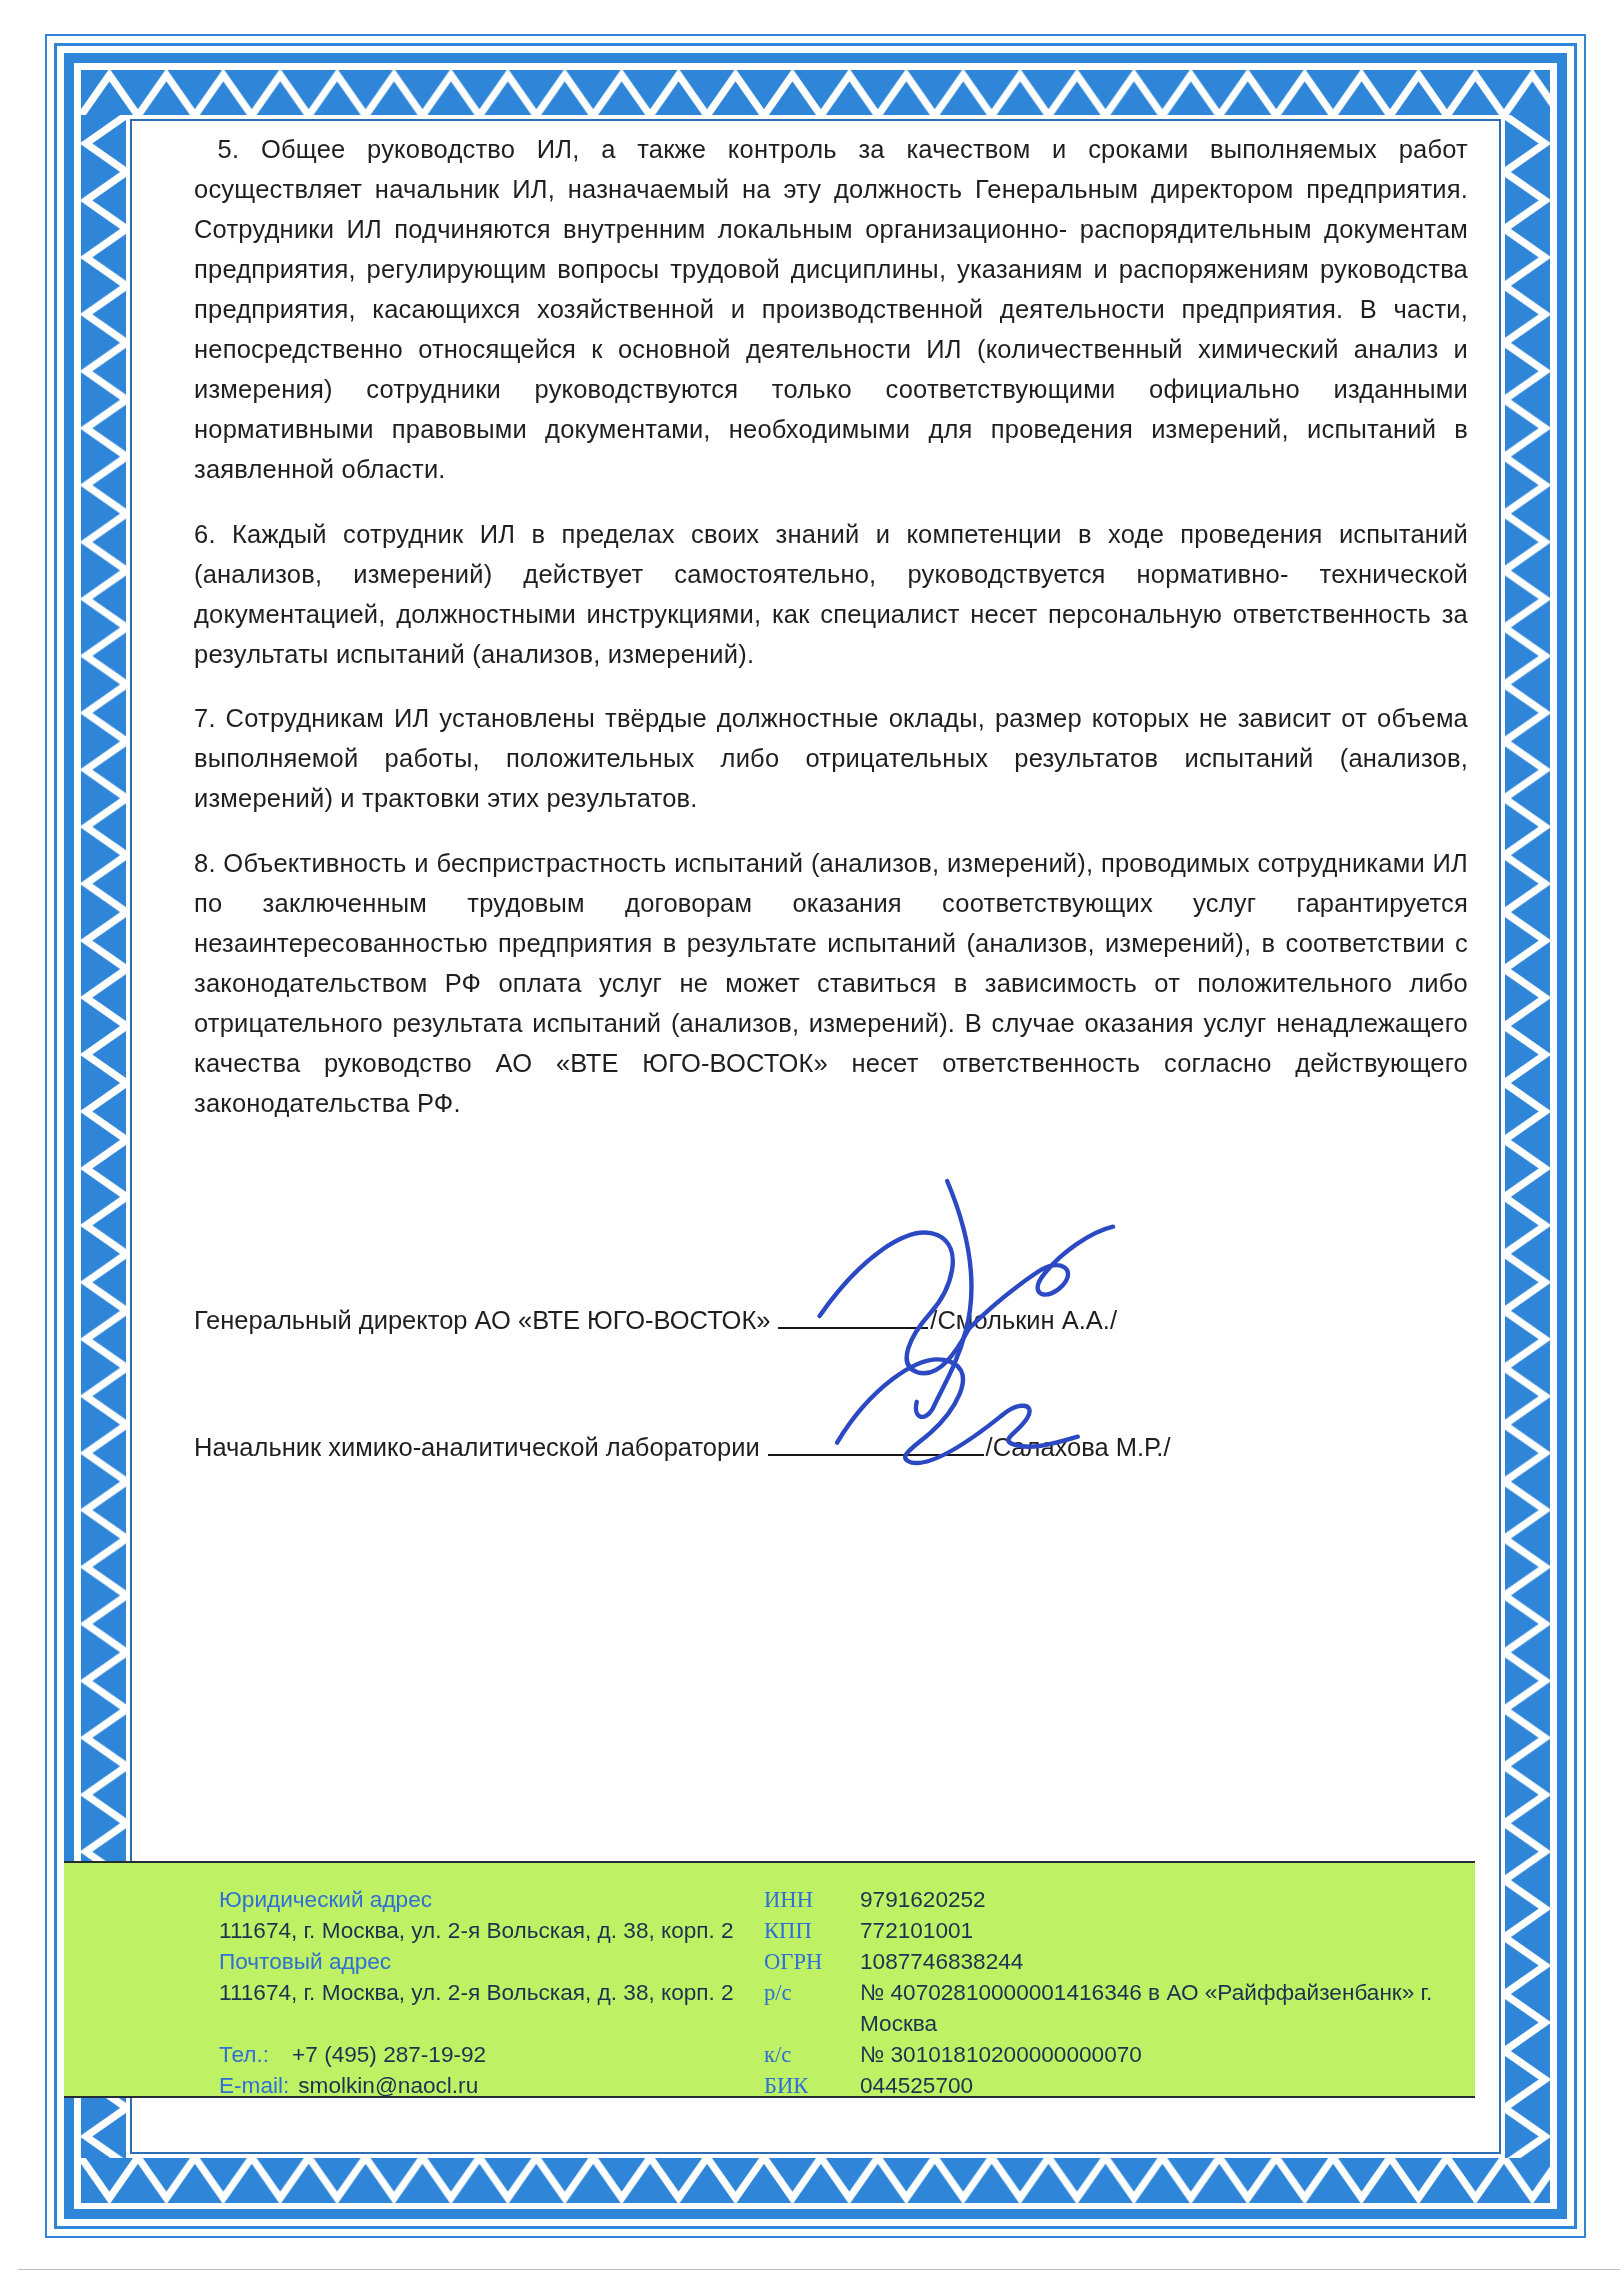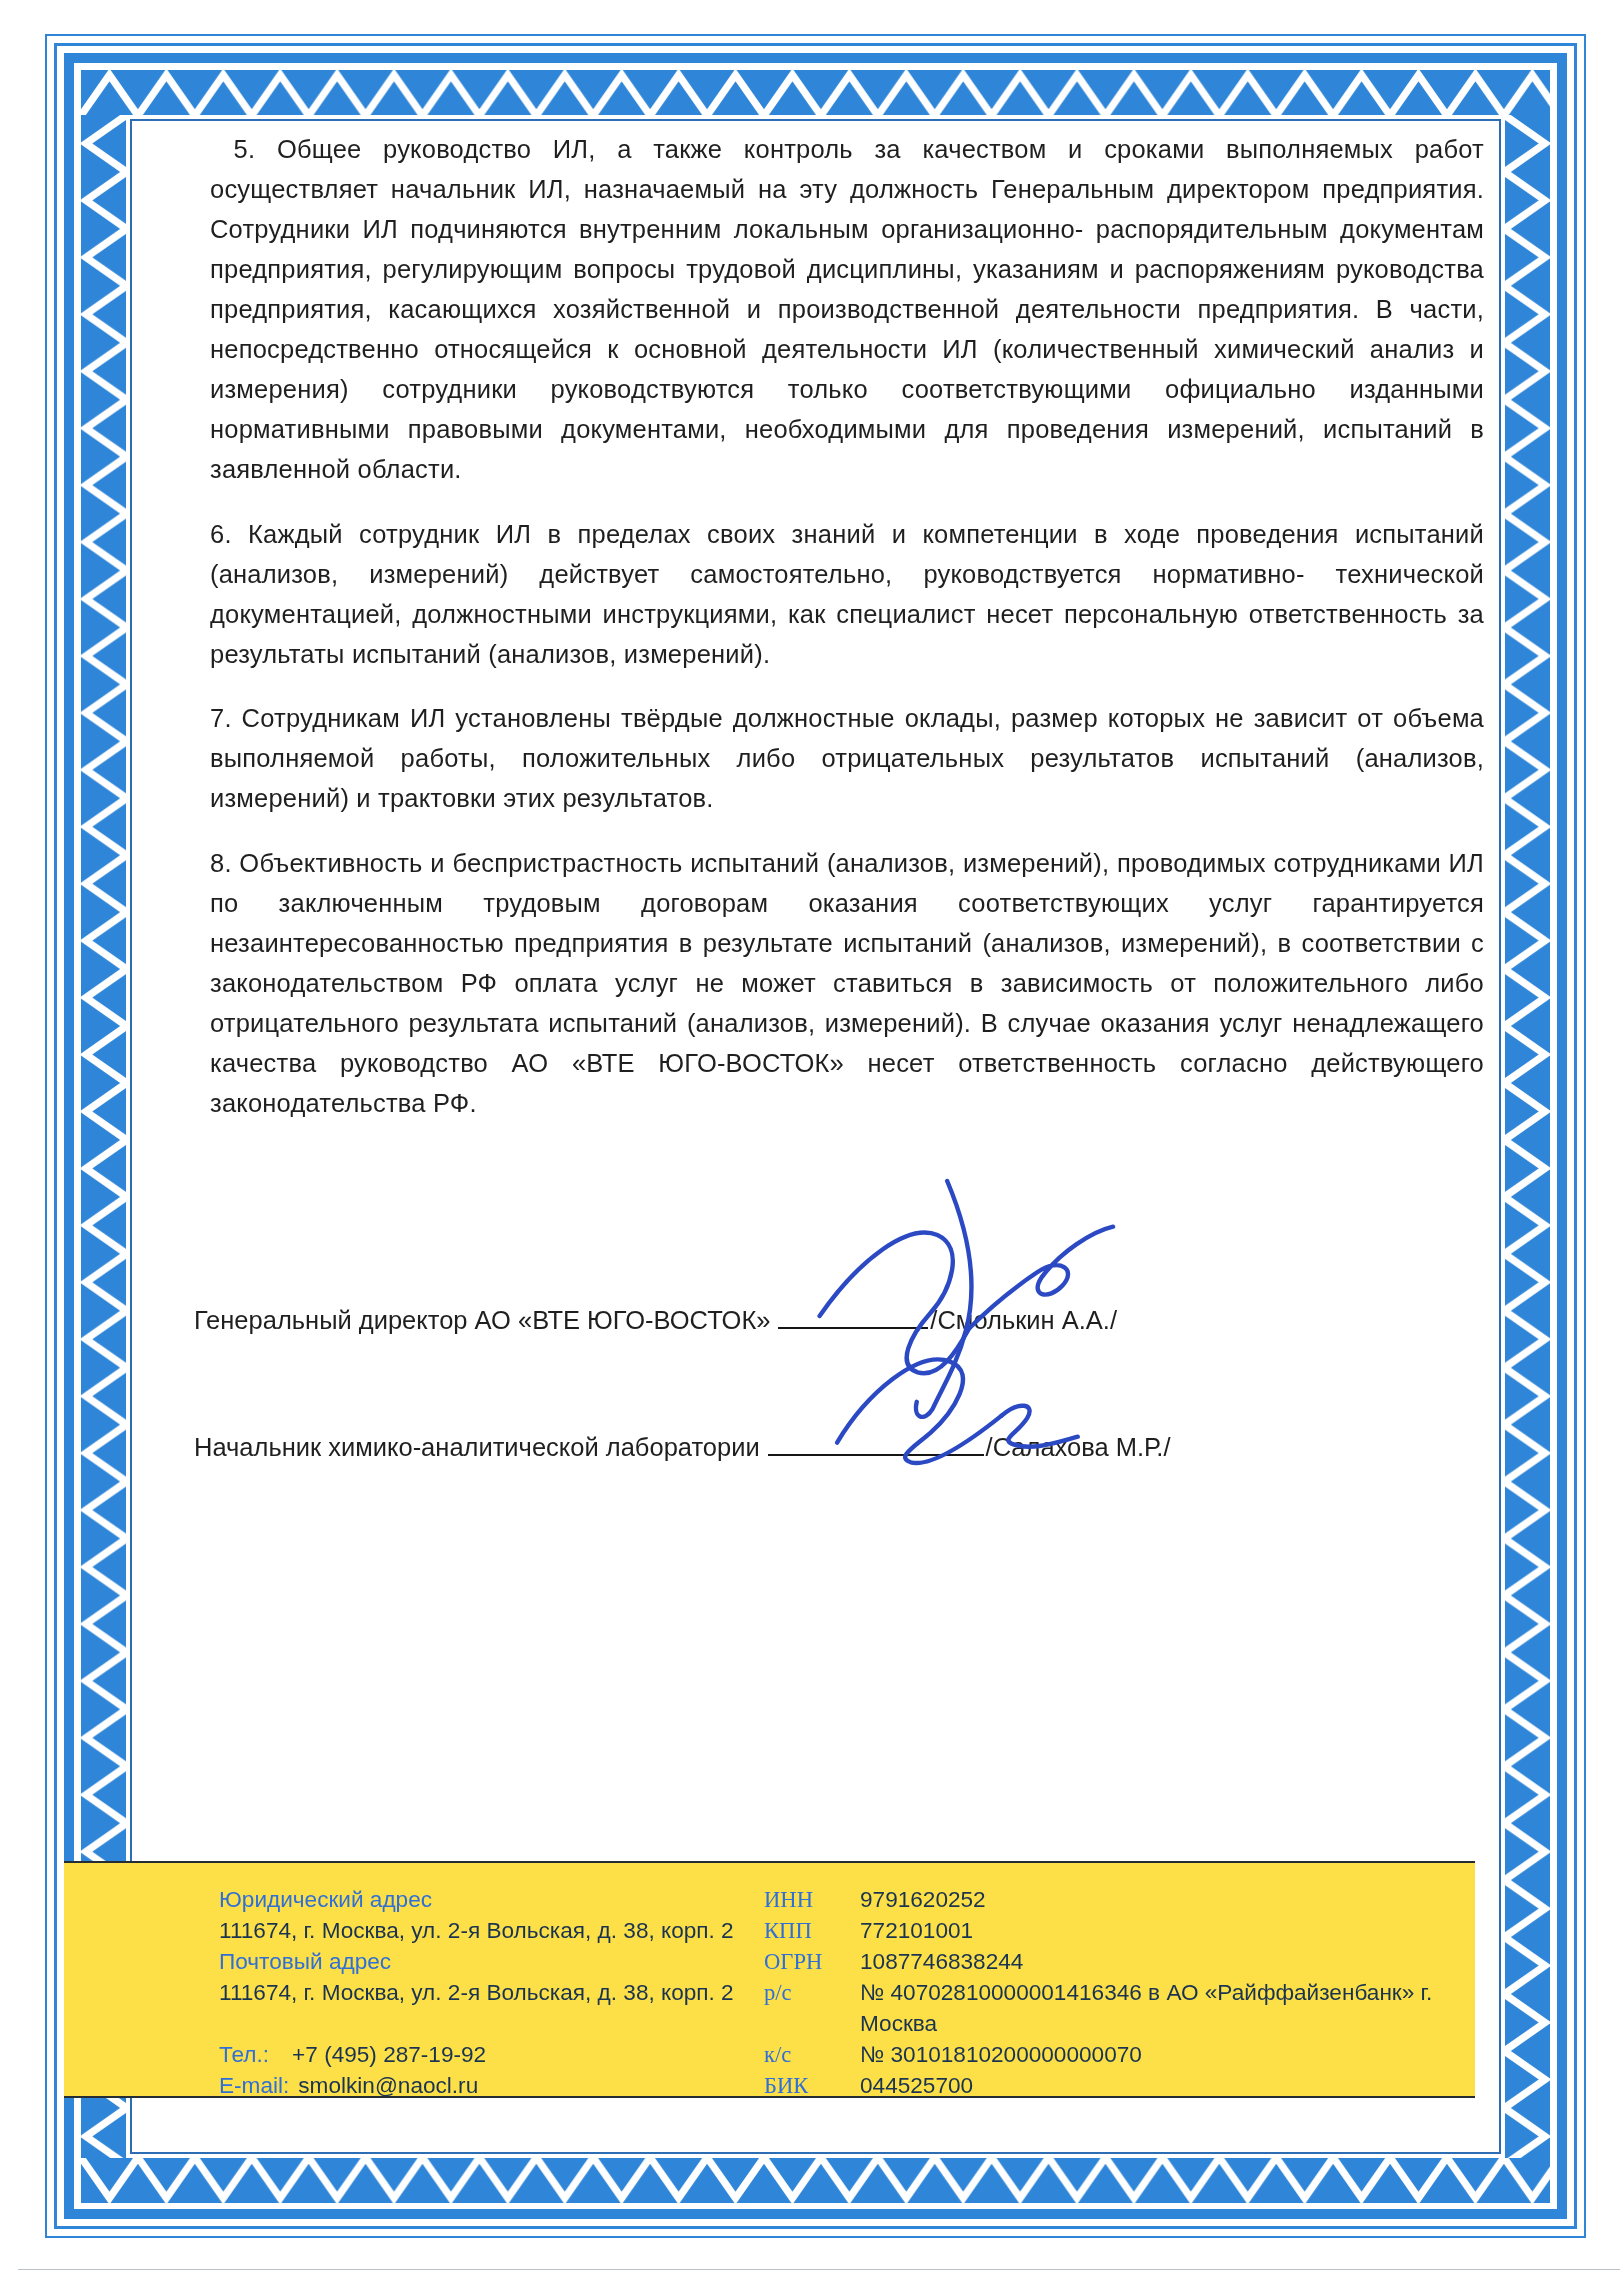--- a/index.html
+++ b/index.html
@@ -14,40 +14,40 @@
   .lineB{top:43px;right:46px;bottom:66px;left:54px;border:3.9px solid #2f86d8;}
   .lineC{top:53px;right:56px;bottom:76px;left:64px;border:10.8px solid #2f86d8;}
   .lineE{top:119px;right:122px;bottom:141px;left:130px;border:2.5px solid #2d6db4;}
   .band{position:absolute;pointer-events:none;}
   .band svg{display:block;width:100%;height:100%;}
   .band-top{top:70px;left:81px;right:73px;height:45px;}
   .band-bottom{bottom:92px;left:81px;right:73px;height:45px;}
   .band-left{left:81px;top:115px;bottom:137px;width:45px;}
   .band-right{right:73px;top:115px;bottom:137px;width:45px;}
   
-  .content{position:absolute;left:210px;top:129px;width:1274px;}
+  .content{position:absolute;left:194px;top:129px;width:1274px;}
   .para{
     margin:0 0 24.5px 0;font-size:25.5px;line-height:40px;
     text-align:justify;color:#1f1f1f;letter-spacing:0.2px;
   }
   .para.indent{text-indent:23.6px;}
   
   .sig-row{position:absolute;left:194px;width:1274px;font-size:25.5px;line-height:40px;white-space:nowrap;}
   .sig-row-1{top:1300px;}
   .sig-row-2{top:1427px;}
   .sig-line{display:inline-block;height:2.9px;border-bottom:2.5px solid #161616;vertical-align:baseline;margin:0 2px 0 7.9px;}
   .sig-line-1{width:150px;}
   .sig-line-2{width:216px;}
   .sig-ink{position:absolute;pointer-events:none;z-index:3;}
   .ink1{left:785px;top:1154px;}
   .ink2{left:810px;top:1310px;}
   
   .footer-box{
     position:absolute;left:64px;top:1861px;width:1411px;height:233px;
-    background:#fde047;border-top:2.9px solid #232d33;border-bottom:2.9px solid #232d33;
+    background:#bef264;border-top:2.9px solid #232d33;border-bottom:2.9px solid #232d33;
     z-index:5;font-size:22.6px;line-height:31px;
   }
   .fcol-left{position:absolute;left:155px;top:20.6px;width:540px;}
   .fcol-right{position:absolute;left:700px;top:20.6px;width:702px;}
   .frow{height:31px;white-space:nowrap;}
   .frow.spacer{height:31px;}
   .blue{color:#2f6fd6;}
   .dark{color:#1a3350;}
   .phone-label{margin-right:23px;}
   .email-label{margin-right:9px;}

